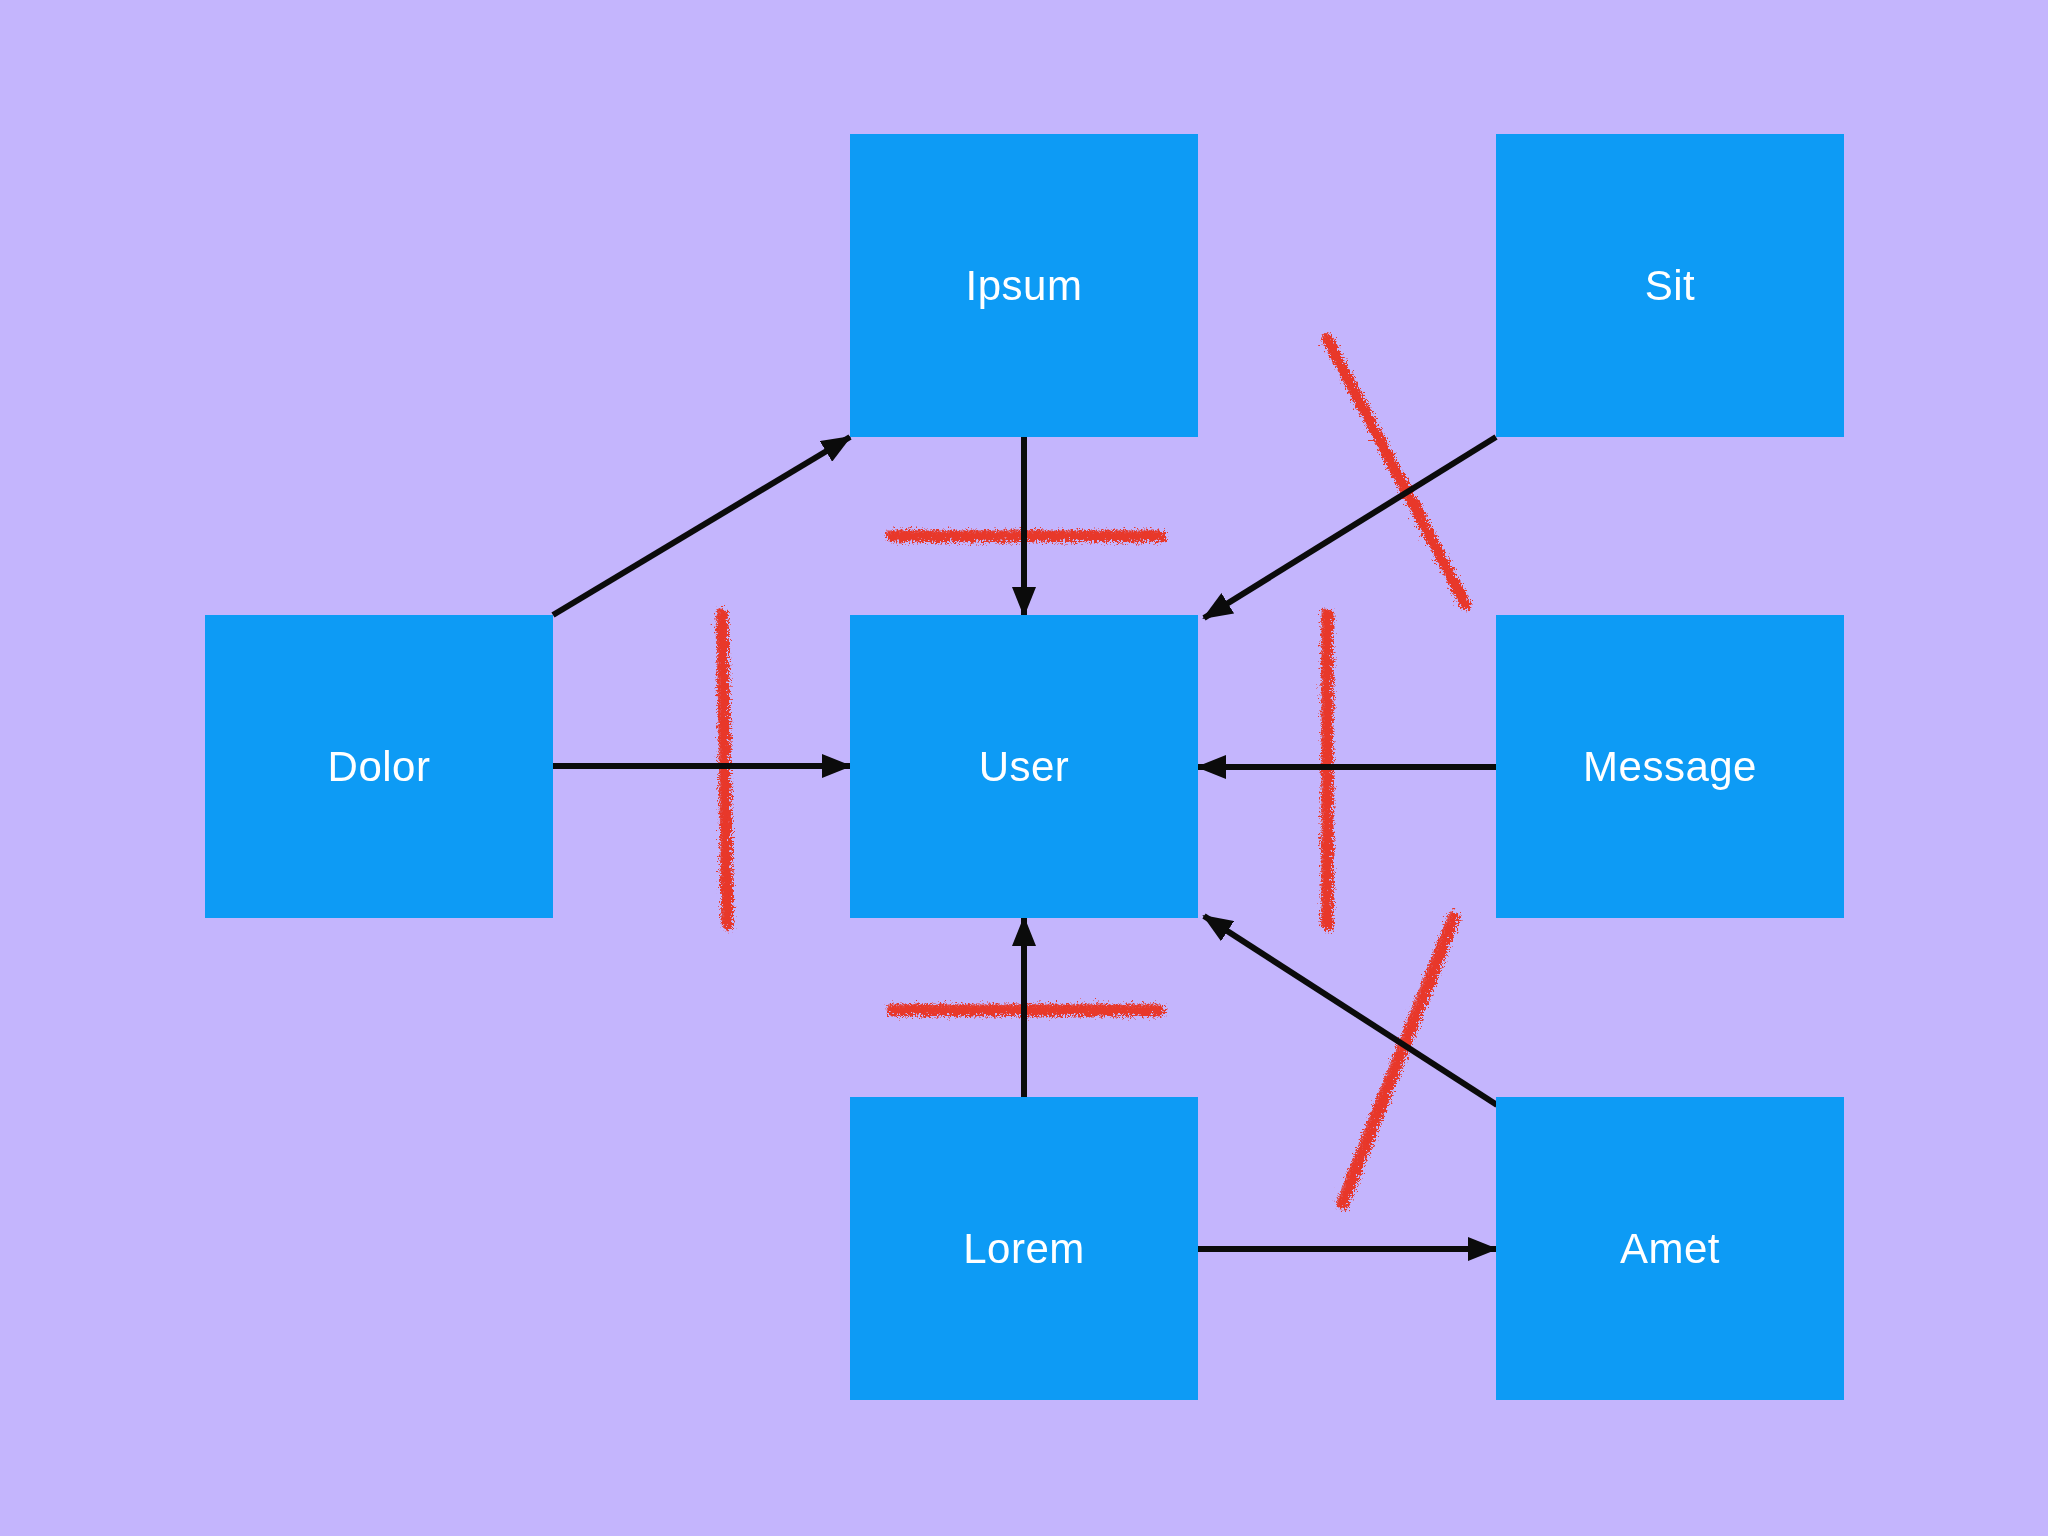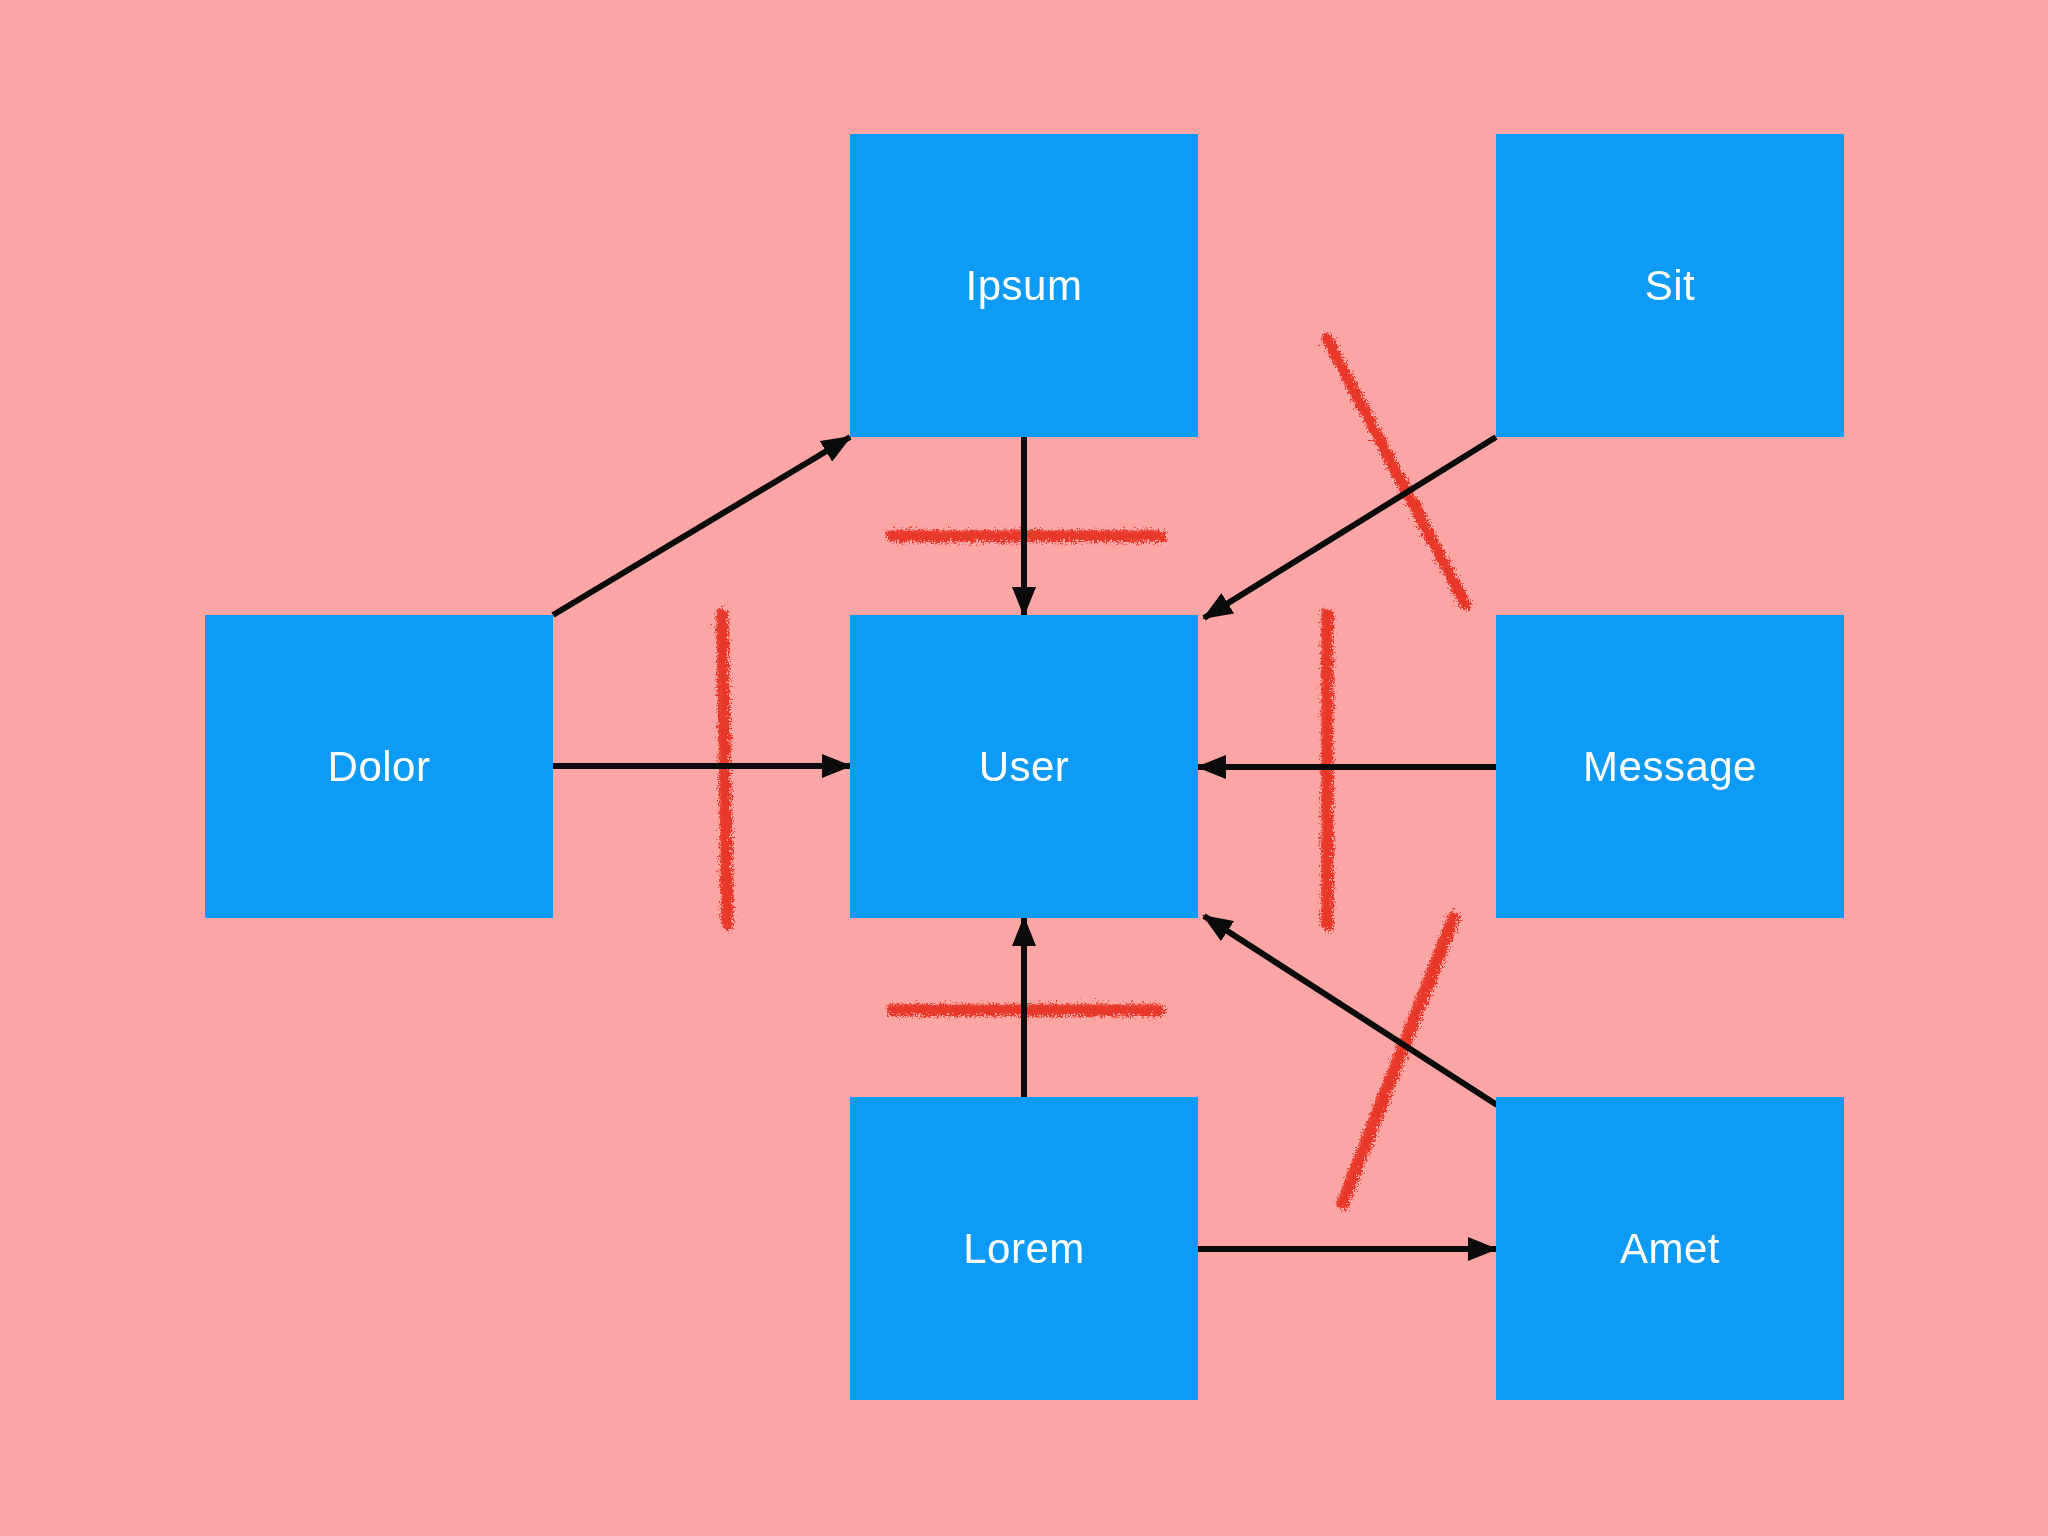--- a/index.html
+++ b/index.html
@@ -8,21 +8,21 @@
     width: 2048px;
     height: 1536px;
     overflow: hidden;
     background: #ffffff;
     font-family: "Liberation Sans", sans-serif;
   }
   .canvas {
     position: relative;
     width: 2048px;
     height: 1536px;
-    background: #fca5a5;
+    background: #c4b5fd;
   }
   svg { display: block; }
   .node-box { cursor: default; }
   .node-label {
     font-family: "Liberation Sans", sans-serif;
     font-size: 42px;
     font-weight: 400;
     letter-spacing: 0.5px;
   }
   .edge-line {

